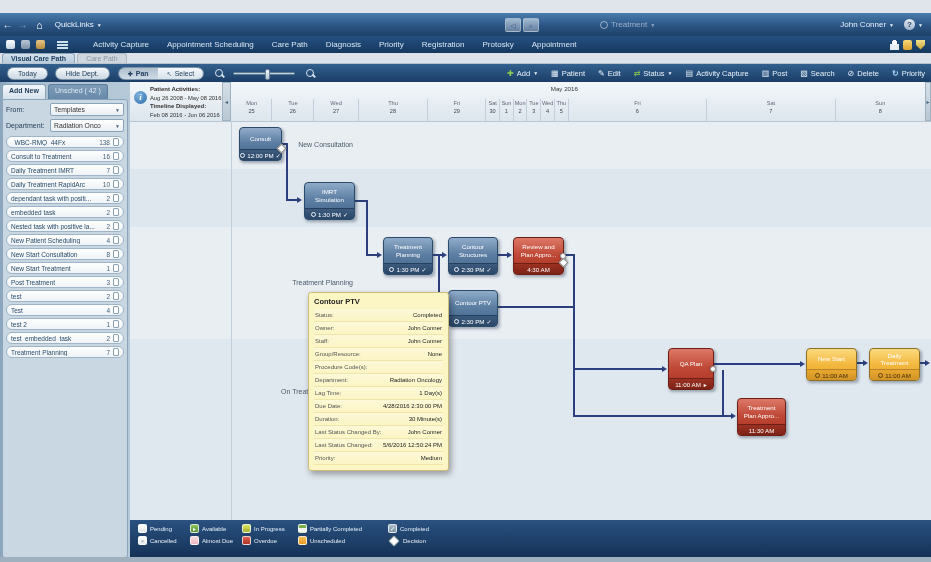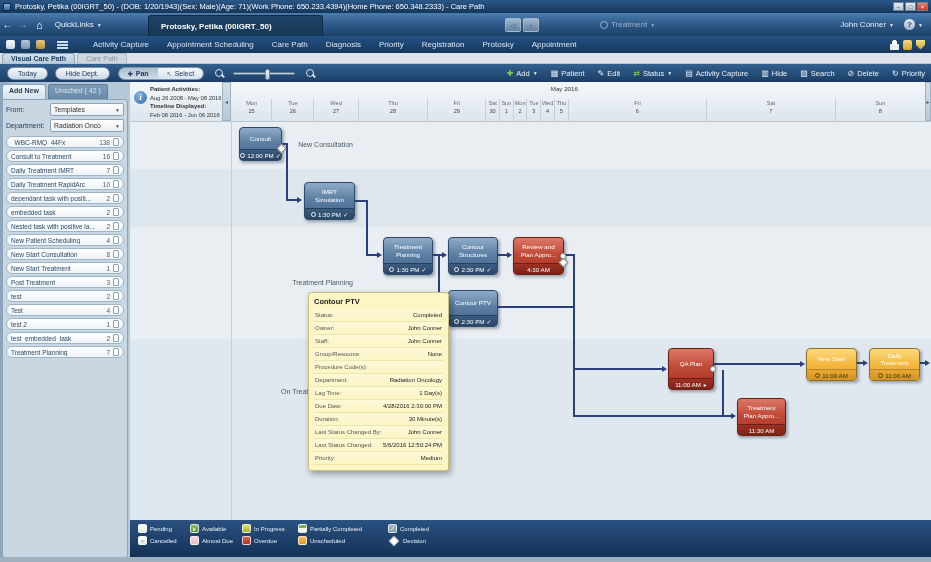--- a/index.html
+++ b/index.html
@@ -167,39 +167,29 @@
   .lg-overdue { background:linear-gradient(#dd6252,#b13425); }
   .lg-unscheduled { background:linear-gradient(#f6bd55,#e89a22); }
   .lg-decision { background:#fff; transform:rotate(45deg); border-radius:1px; width:8px; height:8px; margin:0 2px; border:1px solid #9aa; }
   .bottomstrip { position:absolute; left:0; top:557px; width:931px; height:5px; background:#9fb0bf; }
 </style>
 </head>
 <body>
 
 <div id="app">
 
-  <div class="titlebar">
-    <span class="appico"></span>
-    <span class="titletext">Protosky, Petika (00IGRT_50) - (DOB: 1/20/1943)(Sex: Male)(Age: 71)(Work Phone: 650.233.4394)(Home Phone: 650.348.2333) - Care Path</span>
-    <span class="winbtns">
-      <span class="winbtn">–</span>
-      <span class="winbtn">□</span>
-      <span class="winbtn close">×</span>
-    </span>
-  </div>
 
   <div class="navbar">
     <span class="navarrow">←</span>
     <span class="navarrow dim">→</span>
     <span class="homeico">⌂</span>
     <span class="quicklinks">
       <span>QuickLinks</span>
       <span class="caret">▼</span>
     </span>
-    <span class="patienttab">Protosky, Petika  (00IGRT_50)</span>
     <span class="navminibtn" style="left:505px;">◁</span>
     <span class="navminibtn" style="left:523px;">⌕</span>
     <span class="resident">
       <span class="resicon"></span>
       <span>Treatment</span>
       <span class="caret">▼</span>
     </span>
     <span class="navright">
       <span class="userbox">
         <span>John Conner</span>
@@ -275,21 +265,21 @@
         <span class="tbico green">⇄</span>
         <span>Status</span>
         <span class="caret">▼</span>
       </span>
       <span class="tb-act">
         <span class="tbico white">▤</span>
         <span>Activity Capture</span>
       </span>
       <span class="tb-act">
         <span class="tbico white">▥</span>
-        <span>Hide</span>
+        <span>Post</span>
       </span>
       <span class="tb-act">
         <span class="tbico white">▧</span>
         <span>Search</span>
       </span>
       <span class="tb-act">
         <span class="tbico white">⊘</span>
         <span>Delete</span>
       </span>
       <span class="tb-act">

